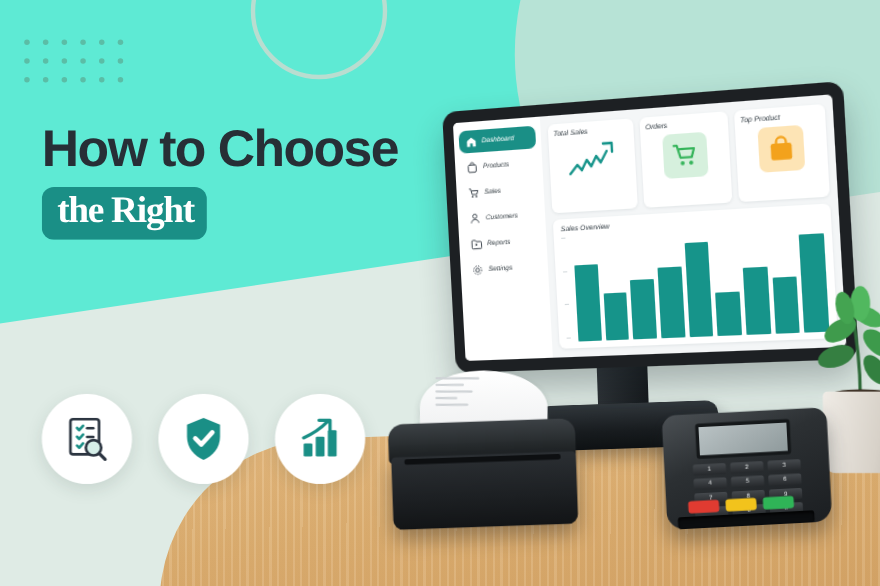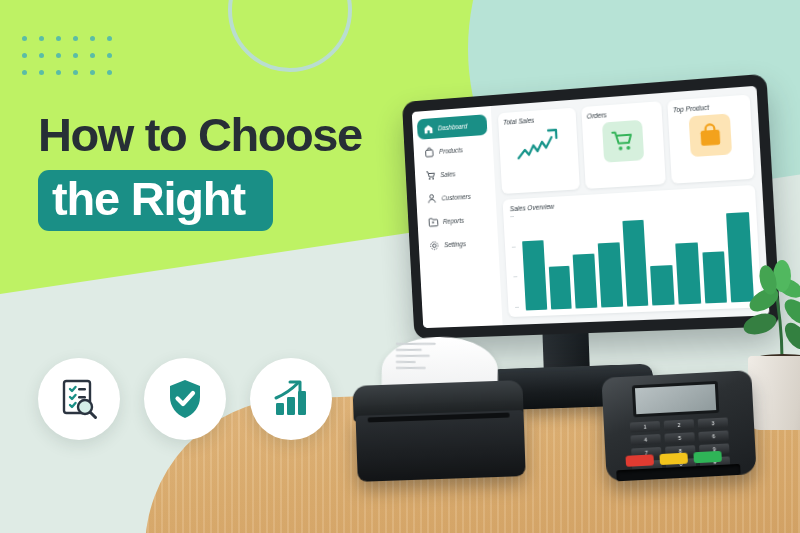--- a/index.html
+++ b/index.html
@@ -2,21 +2,21 @@
 <html><head>
 <meta charset="utf-8">
 <style>
   * { margin:0; padding:0; box-sizing:border-box; }
   html,body { width:800px; height:533px; overflow:hidden; }
   body {
     font-family:"Liberation Sans", sans-serif;
     background:#f5f6f6;
     position:relative;
   }
-  .stage { position:absolute; inset:0; overflow:hidden; background:#bef264; }
+  .stage { position:absolute; inset:0; overflow:hidden; background:#5eead4; }
 
   
   .bg-mint-circle {
     position:absolute; left:468px; top:-186px; width:470px; height:470px;
     border-radius:50%; background:#b7e3d6;
   }
   .bg-mint-wave {
     position:absolute; left:-40px; top:300px; width:900px; height:340px;
     background:#dfebe5;
     transform:rotate(-8.5deg); transform-origin:left top;
@@ -32,23 +32,23 @@
   }
 
   
   .headline { position:absolute; left:38px; top:110px; width:380px; z-index:6; }
   .hl-line1 {
     font-size:47px; font-weight:bold; color:#272f36;
     letter-spacing:-1.4px; line-height:1.05; white-space:nowrap;
   }
   .hl-band {
     display:inline-block; background:#1a8f86; color:#ffffff;
-    font-size:47px; font-weight:bold; letter-spacing:-1.2px;
-    padding:5px 28px 9px 14px; border-radius:11px; margin-top:11px;
-    line-height:1.0; white-space:nowrap;
+    font-size:34px; font-weight:bold; letter-spacing:-1.2px;
+    padding:5px 12px 9px 14px; border-radius:11px; margin-top:11px;
+    line-height:1.0; white-space:nowrap;font-family:Liberation Serif, serif;
   }
   .hl-line3 {
     font-size:47px; font-weight:bold; color:#17857d;
     letter-spacing:-1.4px; line-height:1.05; margin-top:12px; white-space:nowrap;
   }
 
   
   .badges { position:absolute; left:38px; top:358px; display:flex; gap:24px; z-index:7; }
   .badge {
     width:82px; height:82px; border-radius:50%; background:#ffffff;

